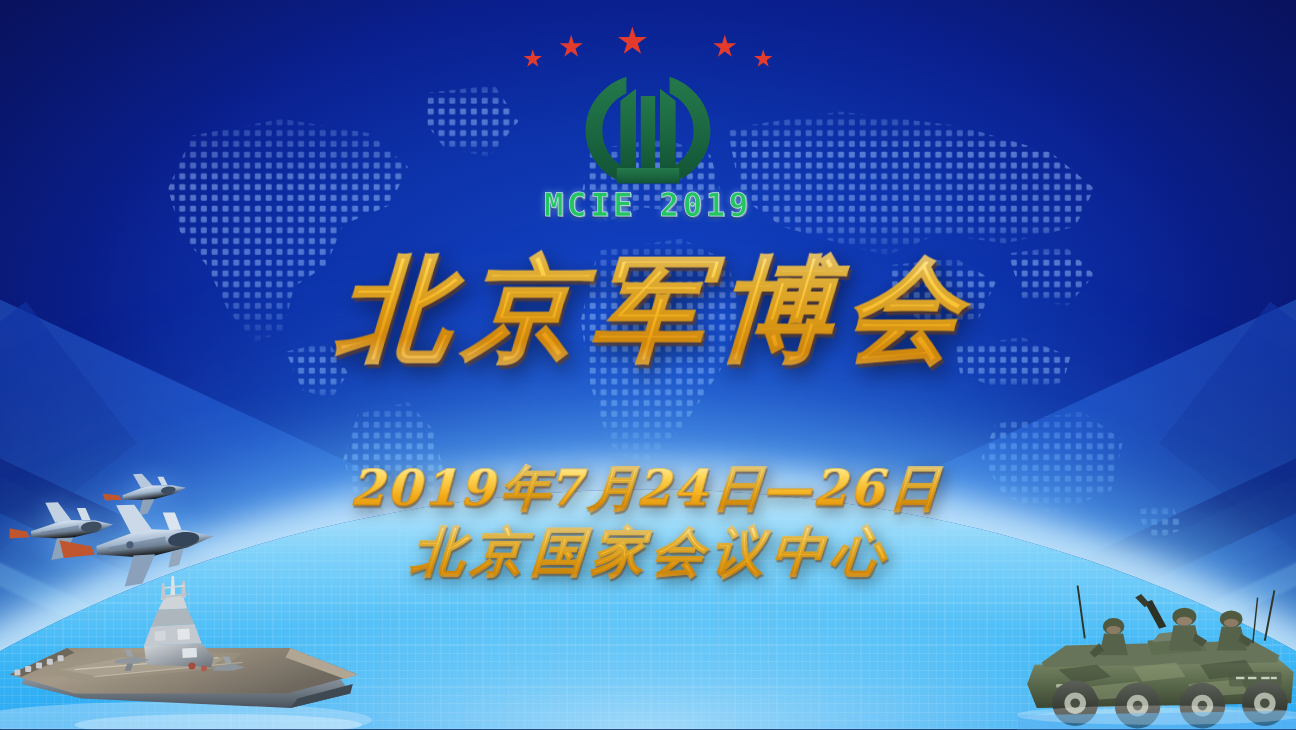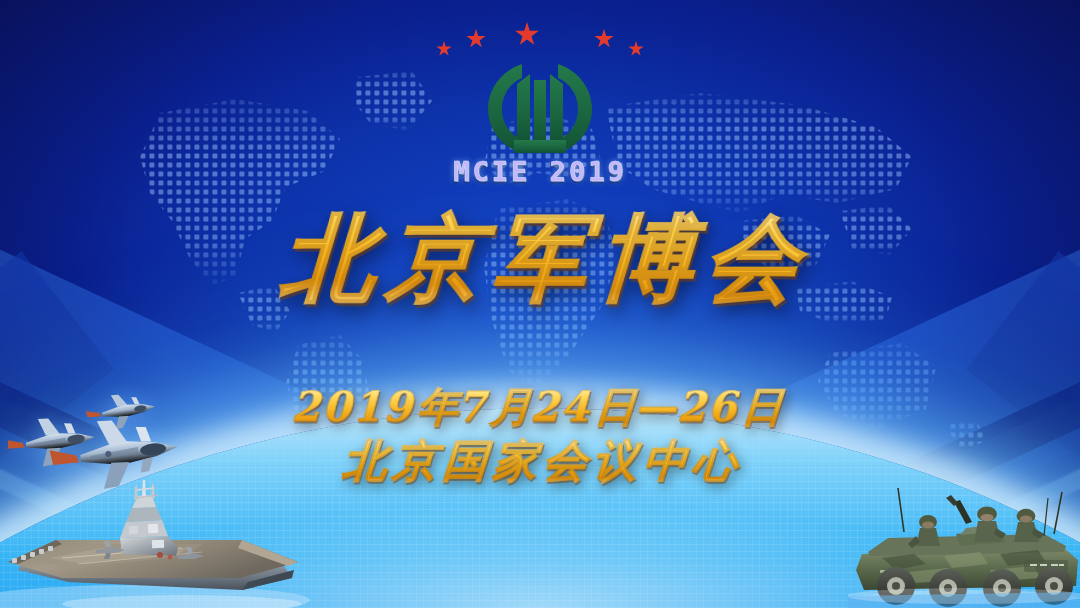--- a/index.html
+++ b/index.html
@@ -166,21 +166,21 @@
   .star.s4{ width:20px;height:20px; right:36px;top:7px; }
   .star.s5{ width:16px;height:16px; right:6px; top:19px; }
 
   .logo-mark{ width:112px; height:96px; margin:2px auto 0; display:block; }
   .logo-text{
     margin-top:2px;
     font-family:"DejaVu Sans Mono", monospace;
     font-weight:700;
     font-size:27px;
     letter-spacing:3px;
-    color:#c4b5fd;
+    color:#22c55e;
     text-shadow:0 0 6px rgba(150,200,255,.7), 0 2px 3px rgba(0,0,0,.55), 1px 1px 0 #8fa8d8;
     -webkit-text-stroke:.6px rgba(210,225,255,.9);
   }
 
   
   .title{
     position:absolute; left:0; right:0; top:208px;
     text-align:center; z-index:9;
   }
   .title h1{

